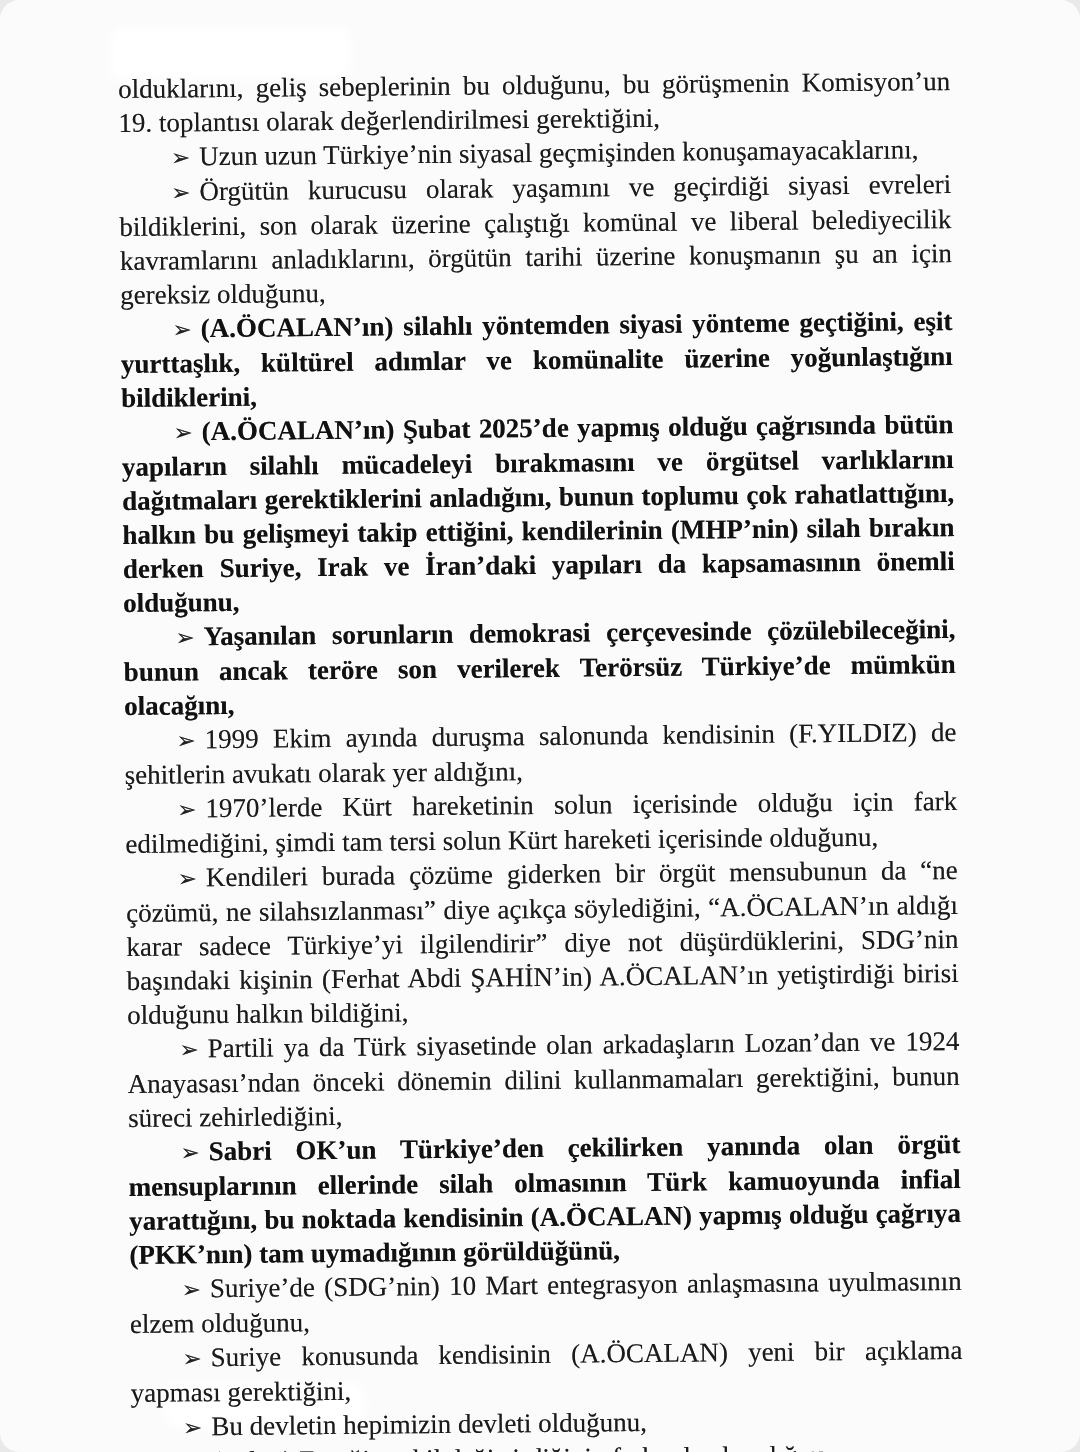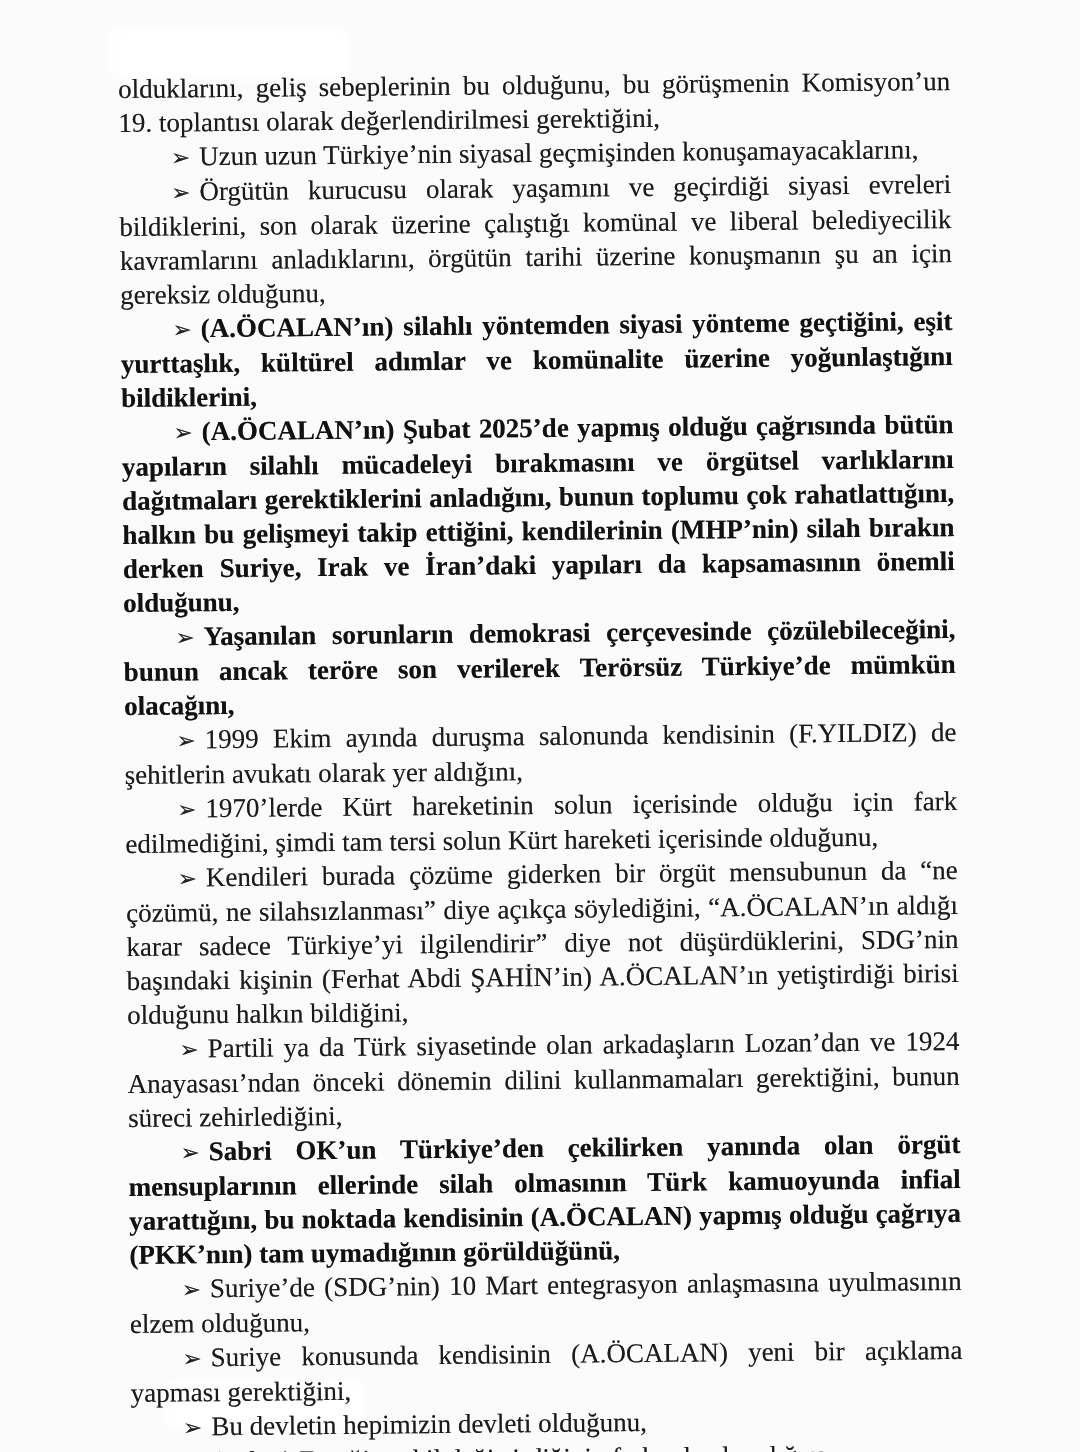--- a/index.html
+++ b/index.html
@@ -4,20 +4,21 @@
 <style>
   html, body { margin: 0; padding: 0; background: #e9e9e9; }
   .page {
     position: relative;
     width: 1080px;
     height: 1452px;
     background: #fbfbfb;
     overflow: hidden;
     font-family: "Liberation Serif", serif;
     color: #1b1b1b;
+    border-radius: 19px;
   }
   
   .scan-artifact {
     position: absolute;
     background: #ffffff;
     filter: blur(6px);
     border-radius: 10px;
   }
   .a1 { left: 110px; top: 28px;  width: 240px; height: 52px; }
   .a2 { left: 165px; top: 1382px; width: 200px; height: 46px; }

